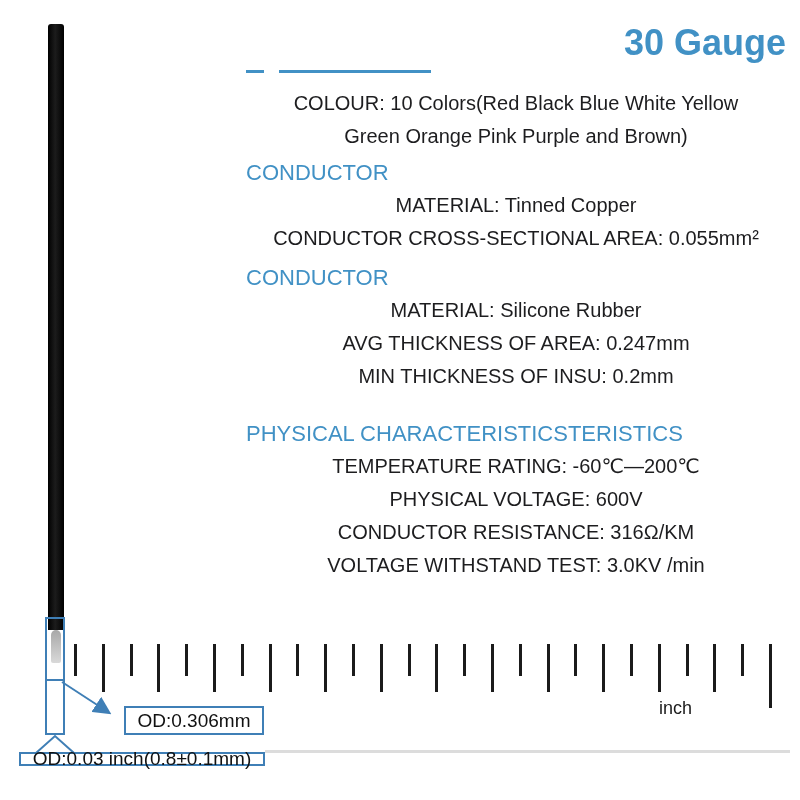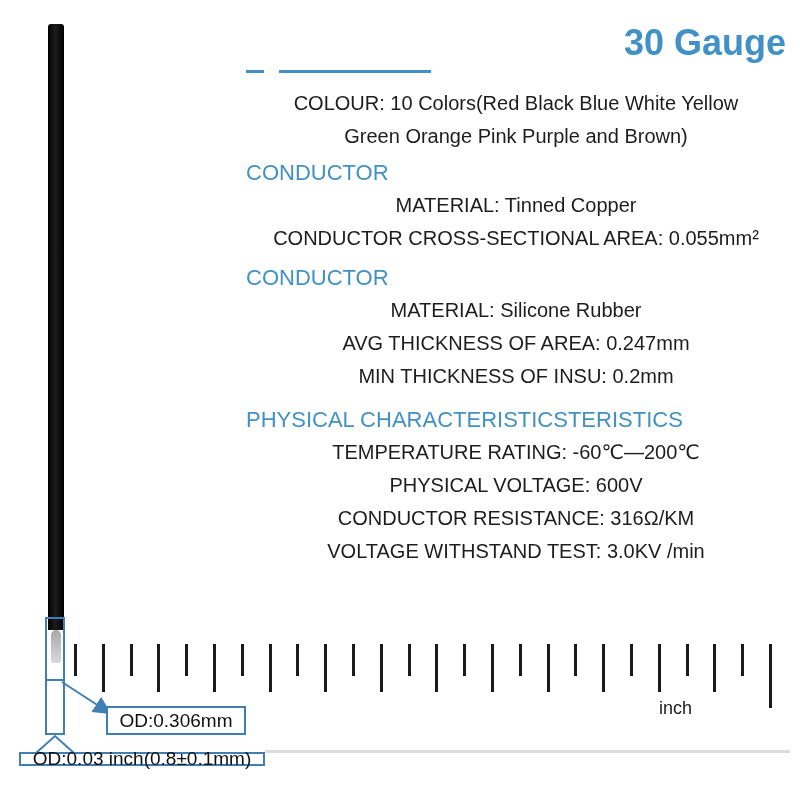--- a/index.html
+++ b/index.html
@@ -18,32 +18,32 @@
   .text-col{position:absolute;left:246px;top:22px;width:540px;}
   .page-title{font-size:36px;font-weight:bold;color:var(--accent,#4191c5);
     line-height:42px;letter-spacing:0;margin:0;text-align:right;}
   .title-underline{display:flex;gap:15px;margin-top:6px;}
   .title-underline .seg{height:3px;background:var(--accent,#4191c5);}
   .seg.short{width:18px;} .seg.long{width:152px;}
   .spec-line{font-size:20px;line-height:33px;white-space:nowrap;text-align:center;}
   .first-spec{margin-top:14px;}
   .section-heading{font-size:22px;font-weight:normal;color:var(--accent,#4191c5);
     line-height:33px;white-space:nowrap;}
-  .mt3{margin-top:3px;} .mt6{margin-top:6px;} .mt13{margin-top:10px;}
+  .mt3{margin-top:3px;} .mt6{margin-top:6px;} .mt13{margin-top:24px;}
   
   .ruler{position:absolute;left:0;top:0;width:800px;height:800px;pointer-events:none;}
   .tick{position:absolute;top:644px;width:3px;background:var(--tick,#1b1b1b);}
   .tick.short{height:32px;} .tick.long{height:48px;} .tick.end{height:64px;}
   .ruler-unit{position:absolute;left:659px;top:698px;font-size:18px;color:var(--tick,#1b1b1b);}
   
   .callout-svg{position:absolute;left:0;top:600px;}
   .callout-box{position:absolute;background:#fff;border:2px solid var(--annotation,#3f7fb6);
     display:flex;align-items:center;justify-content:center;font-size:19px;color:#111;
     white-space:nowrap;box-sizing:border-box;}
-  .box-od-conductor{left:106px;top:706px;width:140px;height:29px;}
+  .box-od-conductor{left:124px;top:706px;width:140px;height:29px;}
   .box-od-overall{left:19px;top:752px;width:246px;height:14px;}
   .divider{position:absolute;left:265px;top:750px;width:525px;height:3px;
     background:var(--divider,#dcdcdc);}
 </style>
 </head>
 <body>
 
 <div class="canvas">
 
   <div class="wire"></div>

